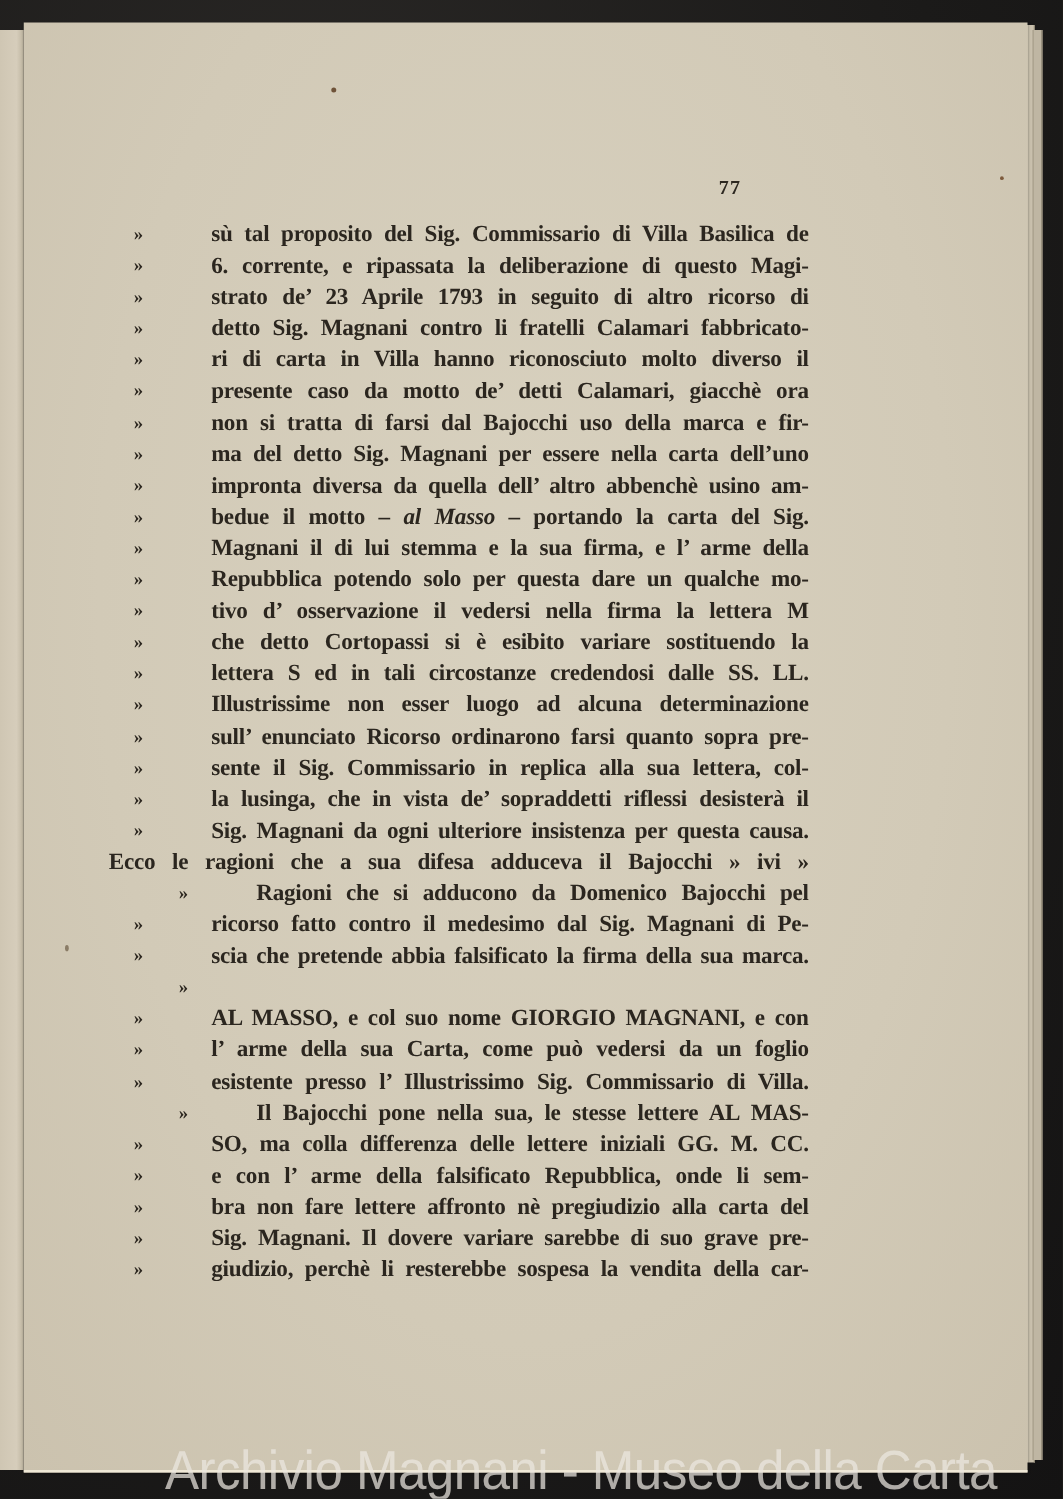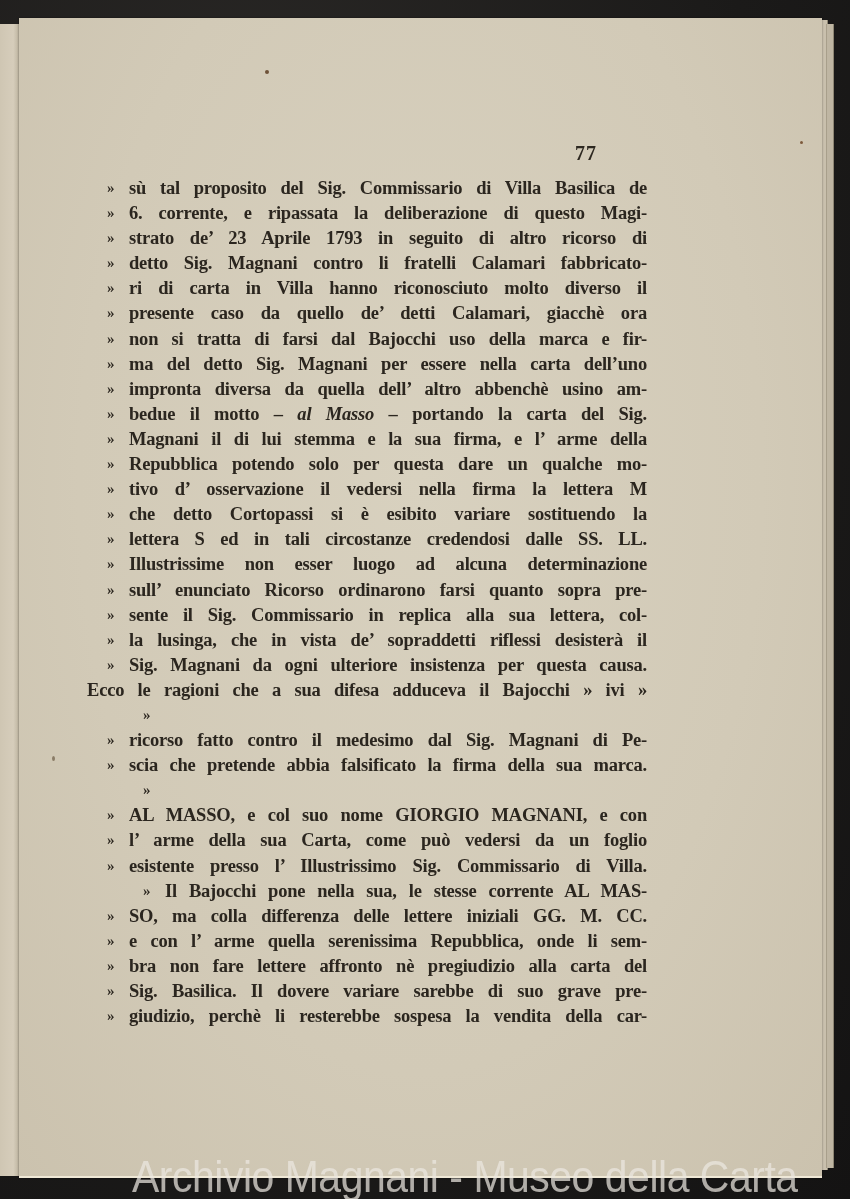--- a/index.html
+++ b/index.html
@@ -61,21 +61,21 @@
       position: absolute;
       width: 4px;
       height: 4px;
       border-radius: 50%;
       background: #6e5238;
     }
     .page-number {
       position: absolute;
       left: 556px;
       top: 124px;
-      font-size: 20px;
+      font-size: 16px;
       font-weight: bold;
       color: #2d2820;
       letter-spacing: 1px;
       margin: 0;
     }
     .text-block {
       position: absolute;
       left: 88px;
       top: 158px;
       width: 540px;
@@ -99,20 +99,21 @@
       width: 22px;
       display: inline-block;
       font-size: 15px;
     }
     .line .t {
       flex: 1 1 auto;
       text-align: justify;
       text-align-last: justify;
       display: inline-block;
       overflow: hidden;
+      margin-left: 40px;
     }
     .line.indent1 .q { margin-left: 36px; }
     .line.flush .t { margin-left: 0; }
     .watermark {
       position: absolute;
       left: 132px;
       top: 1152px;
       font-family: "Liberation Sans", sans-serif;
       font-size: 44px;
       color: rgba(235, 232, 225, 0.72);
@@ -153,21 +154,21 @@
       <div class="line">
         <span class="q">»</span>
         <span class="t">detto Sig. Magnani contro li fratelli Calamari fabbricato-</span>
       </div>
       <div class="line">
         <span class="q">»</span>
         <span class="t">ri di carta in Villa hanno riconosciuto molto diverso il</span>
       </div>
       <div class="line">
         <span class="q">»</span>
-        <span class="t">presente caso da quello de’ detti Calamari, giacchè ora</span>
+        <span class="t">presente caso da motto de’ detti Calamari, giacchè ora</span>
       </div>
       <div class="line">
         <span class="q">»</span>
         <span class="t">non si tratta di farsi dal Bajocchi uso della marca e fir-</span>
       </div>
       <div class="line">
         <span class="q">»</span>
         <span class="t">ma del detto Sig. Magnani per essere nella carta dell’uno</span>
       </div>
       <div class="line">
@@ -216,20 +217,21 @@
       </div>
       <div class="line">
         <span class="q">»</span>
         <span class="t">Sig. Magnani da ogni ulteriore insistenza per questa causa.</span>
       </div>
       <div class="line flush" style="margin-left: -20px; width: calc(100% + 20px); justify-content: flex-end;">
         <span class="t">Ecco le ragioni che a sua difesa adduceva il Bajocchi » ivi »</span>
       </div>
       <div class="line indent1">
         <span class="q">»</span>
+        <span class="t">Ragioni che si adducono da Domenico Bajocchi pel</span>
       </div>
       <div class="line">
         <span class="q">»</span>
         <span class="t">ricorso fatto contro il medesimo dal Sig. Magnani di Pe-</span>
       </div>
       <div class="line">
         <span class="q">»</span>
         <span class="t">scia che pretende abbia falsificato la firma della sua marca.</span>
       </div>
       <div class="line indent1">
@@ -242,37 +244,37 @@
       <div class="line">
         <span class="q">»</span>
         <span class="t">l’ arme della sua Carta, come può vedersi da un foglio</span>
       </div>
       <div class="line">
         <span class="q">»</span>
         <span class="t">esistente presso l’ Illustrissimo Sig. Commissario di Villa.</span>
       </div>
       <div class="line indent1">
         <span class="q">»</span>
-        <span class="t">Il Bajocchi pone nella sua, le stesse corrente AL MAS-</span>
+        <span class="t">Il Bajocchi pone nella sua, le stesse lettere AL MAS-</span>
       </div>
       <div class="line">
         <span class="q">»</span>
         <span class="t">SO, ma colla differenza delle lettere iniziali GG. M. CC.</span>
       </div>
       <div class="line">
         <span class="q">»</span>
-        <span class="t">e con l’ arme quella serenissima Repubblica, onde li sem-</span>
+        <span class="t">e con l’ arme della falsificato Repubblica, onde li sem-</span>
       </div>
       <div class="line">
         <span class="q">»</span>
         <span class="t">bra non fare lettere affronto nè pregiudizio alla carta del</span>
       </div>
       <div class="line">
         <span class="q">»</span>
-        <span class="t">Sig. Basilica. Il dovere variare sarebbe di suo grave pre-</span>
+        <span class="t">Sig. Magnani. Il dovere variare sarebbe di suo grave pre-</span>
       </div>
       <div class="line">
         <span class="q">»</span>
         <span class="t">giudizio, perchè li resterebbe sospesa la vendita della car-</span>
       </div>
     </div>
 </div>
 
 <div class="watermark">Archivio Magnani - Museo della Carta</div>
 

